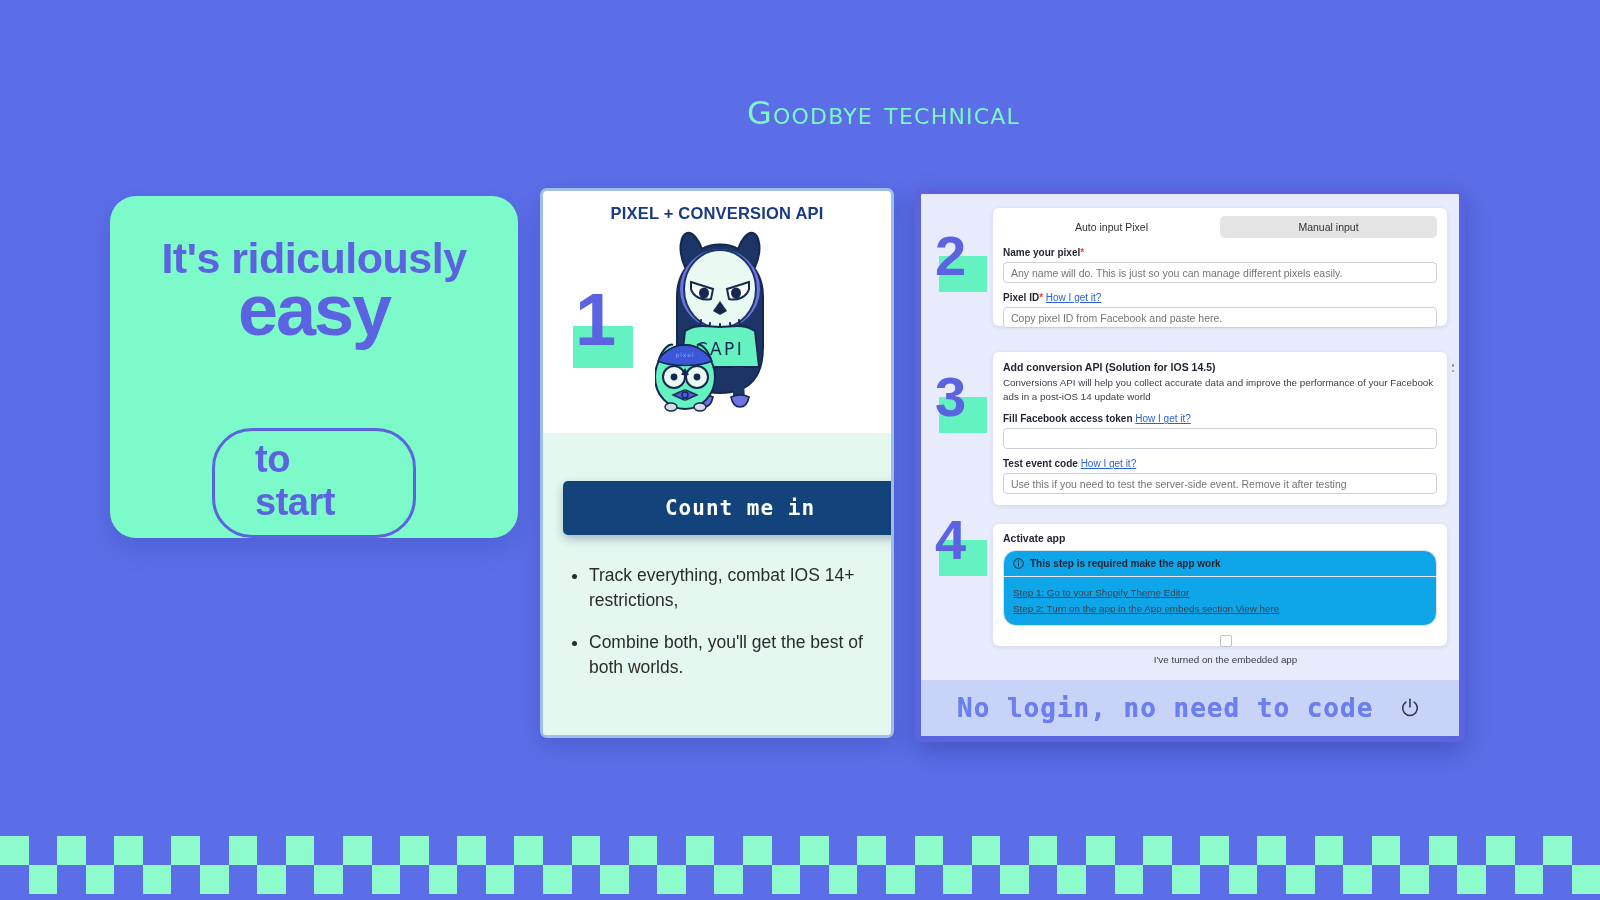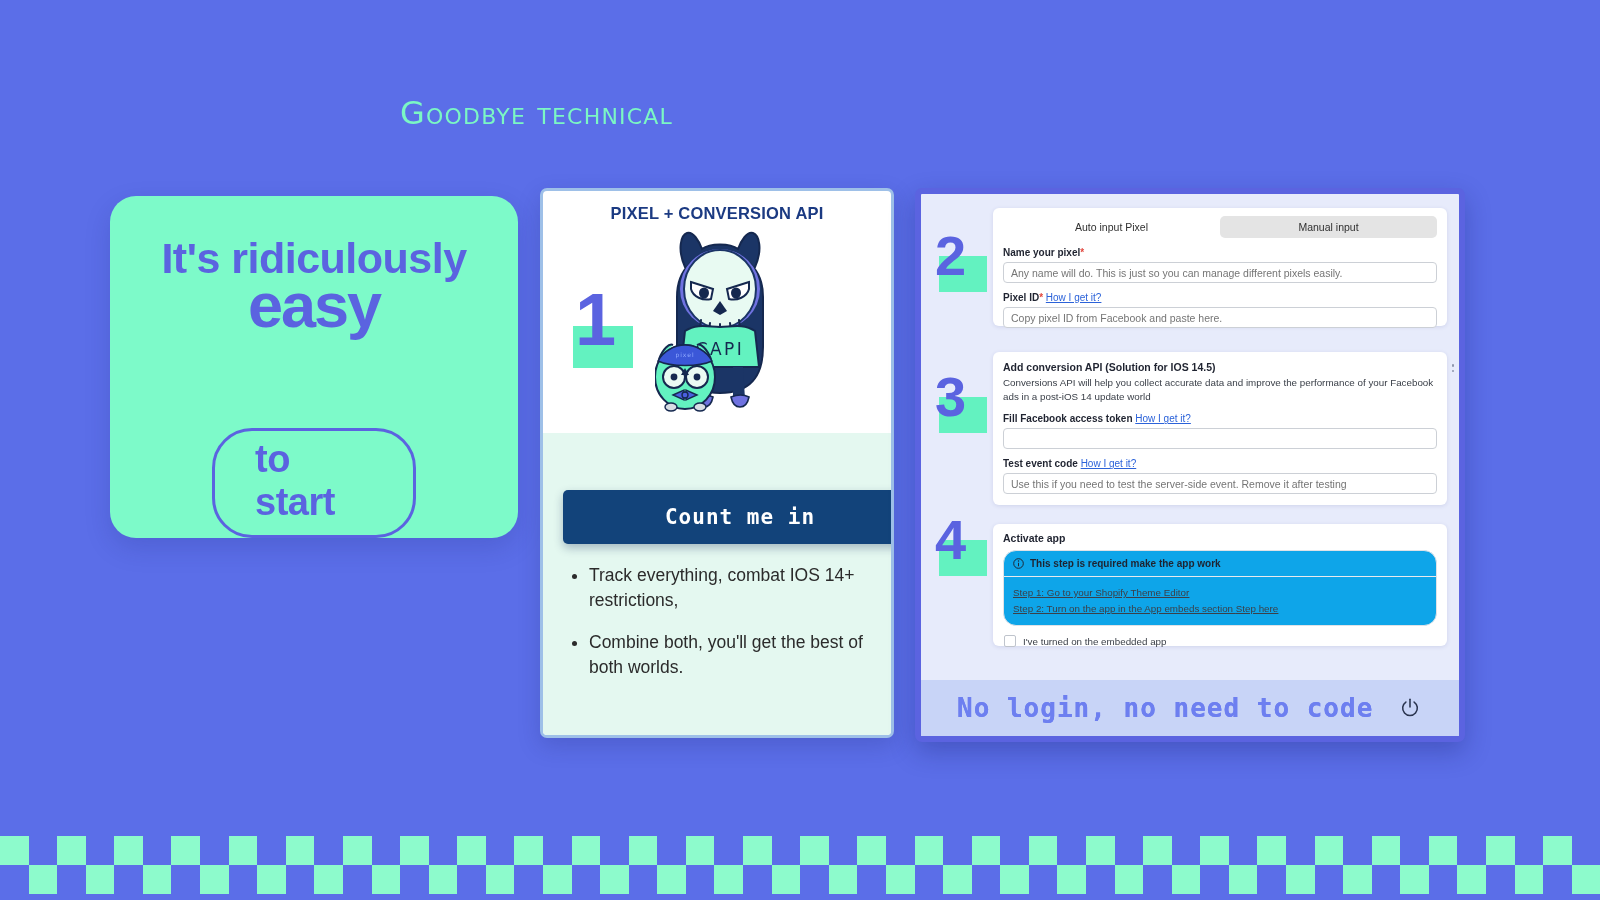--- a/index.html
+++ b/index.html
@@ -7,42 +7,42 @@
     width:1600px;height:900px;overflow:hidden;
     background:#5b6ee8;
     font-family:"Liberation Sans", sans-serif;
     position:relative;
   }
   .stage{position:absolute;inset:0;}
 
   
   .headline{
     position:absolute;left:400px;top:95px;width:620px;
-    text-align:left;
+    text-align:right;
     color:#7bf7c4;
     font-family:"DejaVu Sans", sans-serif;
     font-size:32px;font-weight:400;line-height:1.18;
     letter-spacing:1.2px;
     font-variant:small-caps;
   }
 
   
   .green-card{
     position:absolute;left:110px;top:196px;width:408px;height:342px;
     background:#7dfac9;border-radius:26px;
     box-shadow:0 10px 26px rgba(30,40,120,.18);
     color:#5b63e0;
   }
   .gc-line1{
     position:absolute;left:0;right:0;top:38px;text-align:center;
     font-size:43px;font-weight:700;letter-spacing:-.5px;
   }
   .gc-line2{
     position:absolute;left:0;right:0;top:78px;text-align:center;
-    font-size:63px;font-weight:700;letter-spacing:-2px;line-height:1;
+    font-size:72px;font-weight:700;letter-spacing:-2px;line-height:1;
   }
   .gc-pill{
     position:absolute;left:50%;transform:translateX(-50%);top:232px;
     border:3px solid #5b63e0;border-radius:40px;
     padding:7px 40px 11px;
     font-size:38px;font-weight:700;letter-spacing:-.5px;
   }
 
   
   .mid-card{
@@ -70,21 +70,20 @@
     position:absolute;left:0;right:0;top:242px;bottom:0;
     background:#e4f8f0;
   }
   .count-btn{
     position:absolute;left:20px;top:48px;width:354px;height:54px;
     background:#12437a;border:none;border-radius:5px;
     color:#ffffff;font-family:"DejaVu Sans Mono", monospace;
     font-size:21px;font-weight:700;letter-spacing:1px;
     box-shadow:0 4px 10px rgba(20,40,90,.3);
     cursor:pointer;
-    margin-top:9px;
   }
   .bullets{
     position:absolute;left:18px;right:14px;top:130px;
     margin:0;padding-left:28px;
     color:#2b2b2b;font-size:17.5px;line-height:1.45;
   }
   .bullets li{margin-bottom:16px;}
 
   
   .app-win{
@@ -145,21 +144,21 @@
   .notebox{
     margin:0 10px;border:1px solid #dfe2e7;border-radius:13px;background:#0ea5e9;
   }
   .note-head{
     display:flex;align-items:center;gap:6px;
     padding:7px 9px;border-bottom:1px solid #e8eaee;
     font-size:10px;font-weight:700;color:#1f2330;
   }
   .note-body{padding:8px 9px 9px;font-size:9.8px;color:#3b4049;line-height:1.6;text-decoration:underline;}
   .note-body a{color:#3b4049;text-decoration:underline;}
-  .cbrow{display:flex;align-items:center;gap:7px;margin:9px 0 9px 11px;}
+  .cbrow{display:flex;align-items:center;gap:7px;margin:9px 0 9px 11px;flex-direction:column;}
   .cbox{width:10px;height:10px;border:1px solid #bfc4cc;border-radius:2px;background:#fff;}
   .cblabel{font-size:9.8px;color:#3b4049;}
   .dots-marker{
     position:absolute;right:5px;top:170px;
     display:flex;flex-direction:column;gap:3px;align-items:center;
   }
   .dots-marker i{width:2.5px;height:2.5px;border-radius:50%;background:#8e96ad;display:block;}
 
   
   .checker{position:absolute;left:0;top:836px;width:1600px;height:64px;}
@@ -301,21 +300,21 @@
               <line x1="8" y1="7" x2="8" y2="12" stroke="#1f2330" stroke-width="1.4"></line>
               <circle cx="8" cy="4.4" r="1" fill="#1f2330"></circle>
             </svg>
             <span>This step is required make the app work</span>
           </div>
           <div class="note-body">
             <div>
               <span>Step 1: Go to your </span><a href="#">Shopify Theme Editor</a>
             </div>
             <div>
-              <span>Step 2: Turn on the app in the App embeds section </span><a href="#">Step here</a>
+              <span>Step 2: Turn on the app in the App embeds section </span><a href="#">View here</a>
             </div>
           </div>
         </div>
         <div class="cbrow">
           <span class="cbox"></span>
           <span class="cblabel">I've turned on the embedded app</span>
         </div>
       </div>
 
       <div class="dots-marker">

